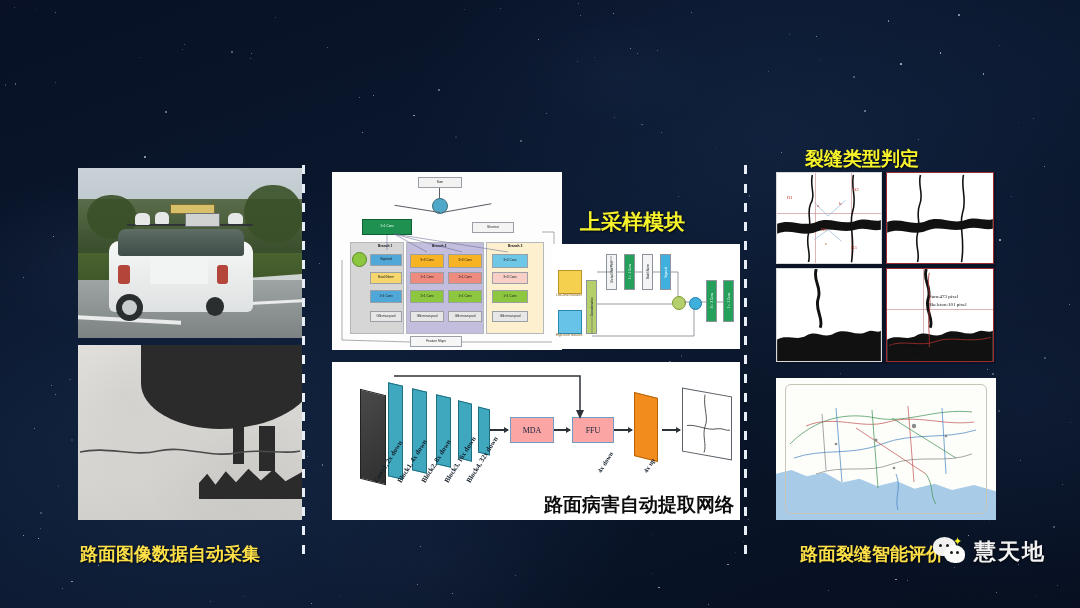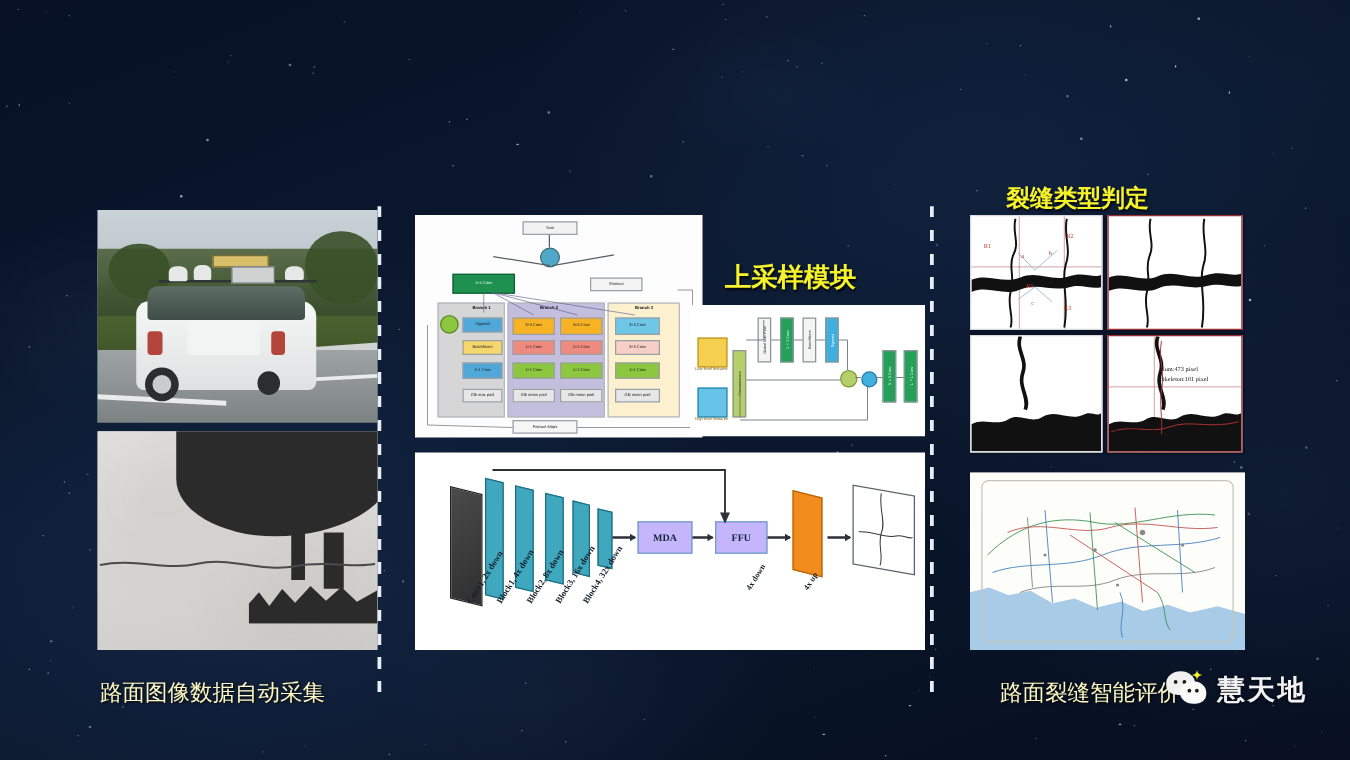--- a/index.html
+++ b/index.html
@@ -41,21 +41,21 @@
     background:repeating-linear-gradient(to bottom,#e8eef8 0px,#e8eef8 9px,rgba(0,0,0,0) 9px,rgba(0,0,0,0) 19px);}
   .vdiv.d1{left:302px;}
   .vdiv.d2{left:744px;}
   
   .sec-head{position:absolute;color:#f7f32b;font-weight:bold;white-space:nowrap;
     text-shadow:1px 1px 2px rgba(0,0,0,.85);}
   .sec-attn{left:338px;top:138px;font-size:21px;}
   .sec-up{left:580px;top:208px;font-size:21px;}
   .sec-crack{left:805px;top:146px;font-size:19px;}
   
-  .cap{position:absolute;color:#fef9c3;font-weight:normal;white-space:nowrap;
+  .cap{position:absolute;color:#fde047;font-weight:bold;white-space:nowrap;
     text-shadow:1px 1px 2px rgba(0,0,0,.85);font-size:18px;}
   .cap1{left:80px;top:542px;}
   .cap2{left:360px;top:542px;}
   .cap3{left:800px;top:542px;}
   
   .panel{position:absolute;overflow:hidden;}
   .photo-car{left:78px;top:168px;width:224px;height:170px;background:#9aa4a6;}
   .photo-pave{left:78px;top:345px;width:224px;height:175px;background:#d8d8d4;}
   .diagram-attn{left:332px;top:172px;width:230px;height:178px;background:#fdfdfd;}
   .diagram-up{left:552px;top:244px;width:188px;height:105px;background:#ffffff;}
@@ -108,23 +108,23 @@
   .ad-lab{position:absolute;font-size:3.4px;color:#111;font-weight:bold;}
   
   .ud{position:absolute;box-sizing:border-box;border:.5px solid #8d949b;
     font-size:3px;color:#122;display:flex;align-items:center;justify-content:center;}
   .ud-v{writing-mode:vertical-rl;transform:rotate(180deg);white-space:nowrap;}
   .ud-cube{position:absolute;}
   .ud-cap{position:absolute;font-size:3.2px;color:#7a5a10;text-align:center;width:30px;}
   
   .nd-slab{position:absolute;background:#3fa8bf;border:1px solid #1f6d80;}
   .nd-input{position:absolute;background:linear-gradient(135deg,#4a4a4a,#2f2f2f);border:1px solid #222;}
-  .nd-box{position:absolute;background:#c4b5fd;border:1px solid #6e9cc4;
+  .nd-box{position:absolute;background:#fca5a5;border:1px solid #6e9cc4;
     display:flex;align-items:center;justify-content:center;
-    font-size:8px;font-weight:bold;color:#13243a;font-family:"Liberation Serif",serif;}
+    font-size:8px;font-weight:normal;color:#13243a;font-family:"Liberation Serif",serif;}
   .nd-orange{position:absolute;background:#f28c1c;border:1px solid #b5630a;}
   .nd-out{position:absolute;background:#fff;border:1px solid #5b6168;}
   .nd-arrow{position:absolute;background:#2d3238;height:1.5px;}
   .nd-arrow:after{content:"";position:absolute;right:-1px;top:-2.5px;
     border-left:5px solid #2d3238;border-top:3px solid transparent;border-bottom:3px solid transparent;}
   .nd-lab{position:absolute;font-size:7px;font-weight:bold;color:#15202b;white-space:nowrap;
     font-family:"Liberation Serif",serif;transform-origin:left top;transform:rotate(-58deg);}
   .nd-lab2{position:absolute;font-size:6.5px;font-weight:bold;color:#15202b;white-space:nowrap;
     font-family:"Liberation Serif",serif;transform-origin:left top;transform:rotate(-58deg);}
   .nd-title{position:absolute;right:6px;bottom:2px;font-size:19px;font-weight:bold;color:#0d0d0d;white-space:nowrap;}
@@ -550,20 +550,21 @@
     </svg>
 
     <div class="nd-lab" style="left:40px;top:118px;">Conv1, 2x down</div>
     <div class="nd-lab" style="left:64px;top:118px;">Block1, 4x down</div>
     <div class="nd-lab" style="left:88px;top:118px;">Block2, 8x down</div>
     <div class="nd-lab" style="left:111px;top:118px;">Block3, 16x down</div>
     <div class="nd-lab" style="left:133px;top:118px;">Block4, 32x down</div>
     <div class="nd-lab2" style="left:264px;top:108px;">4x down</div>
     <div class="nd-lab2" style="left:310px;top:108px;">4x up</div>
 
+    <div class="nd-title">路面病害自动提取网络</div>
   </div>
 
   <div class="panel crack-grid">
 
     <div class="ck ck-plain" style="left:0;top:0;width:106px;height:92px;">
       <div class="ck-grid-l" style="left:0;top:40px;width:106px;height:1px;"></div>
       <div class="ck-grid-l" style="left:38px;top:0;width:1px;height:92px;"></div>
       <div class="ck-grid-l" style="left:74px;top:0;width:1px;height:92px;"></div>
       <svg viewBox="0 0 106 92" style="position:absolute;inset:0;width:100%;height:100%;">
         <path d="M36,2 C33,14 40,22 34,32 C30,42 36,50 32,62 C29,74 35,82 32,91" fill="none" stroke="#111" stroke-width="1.6"></path>

